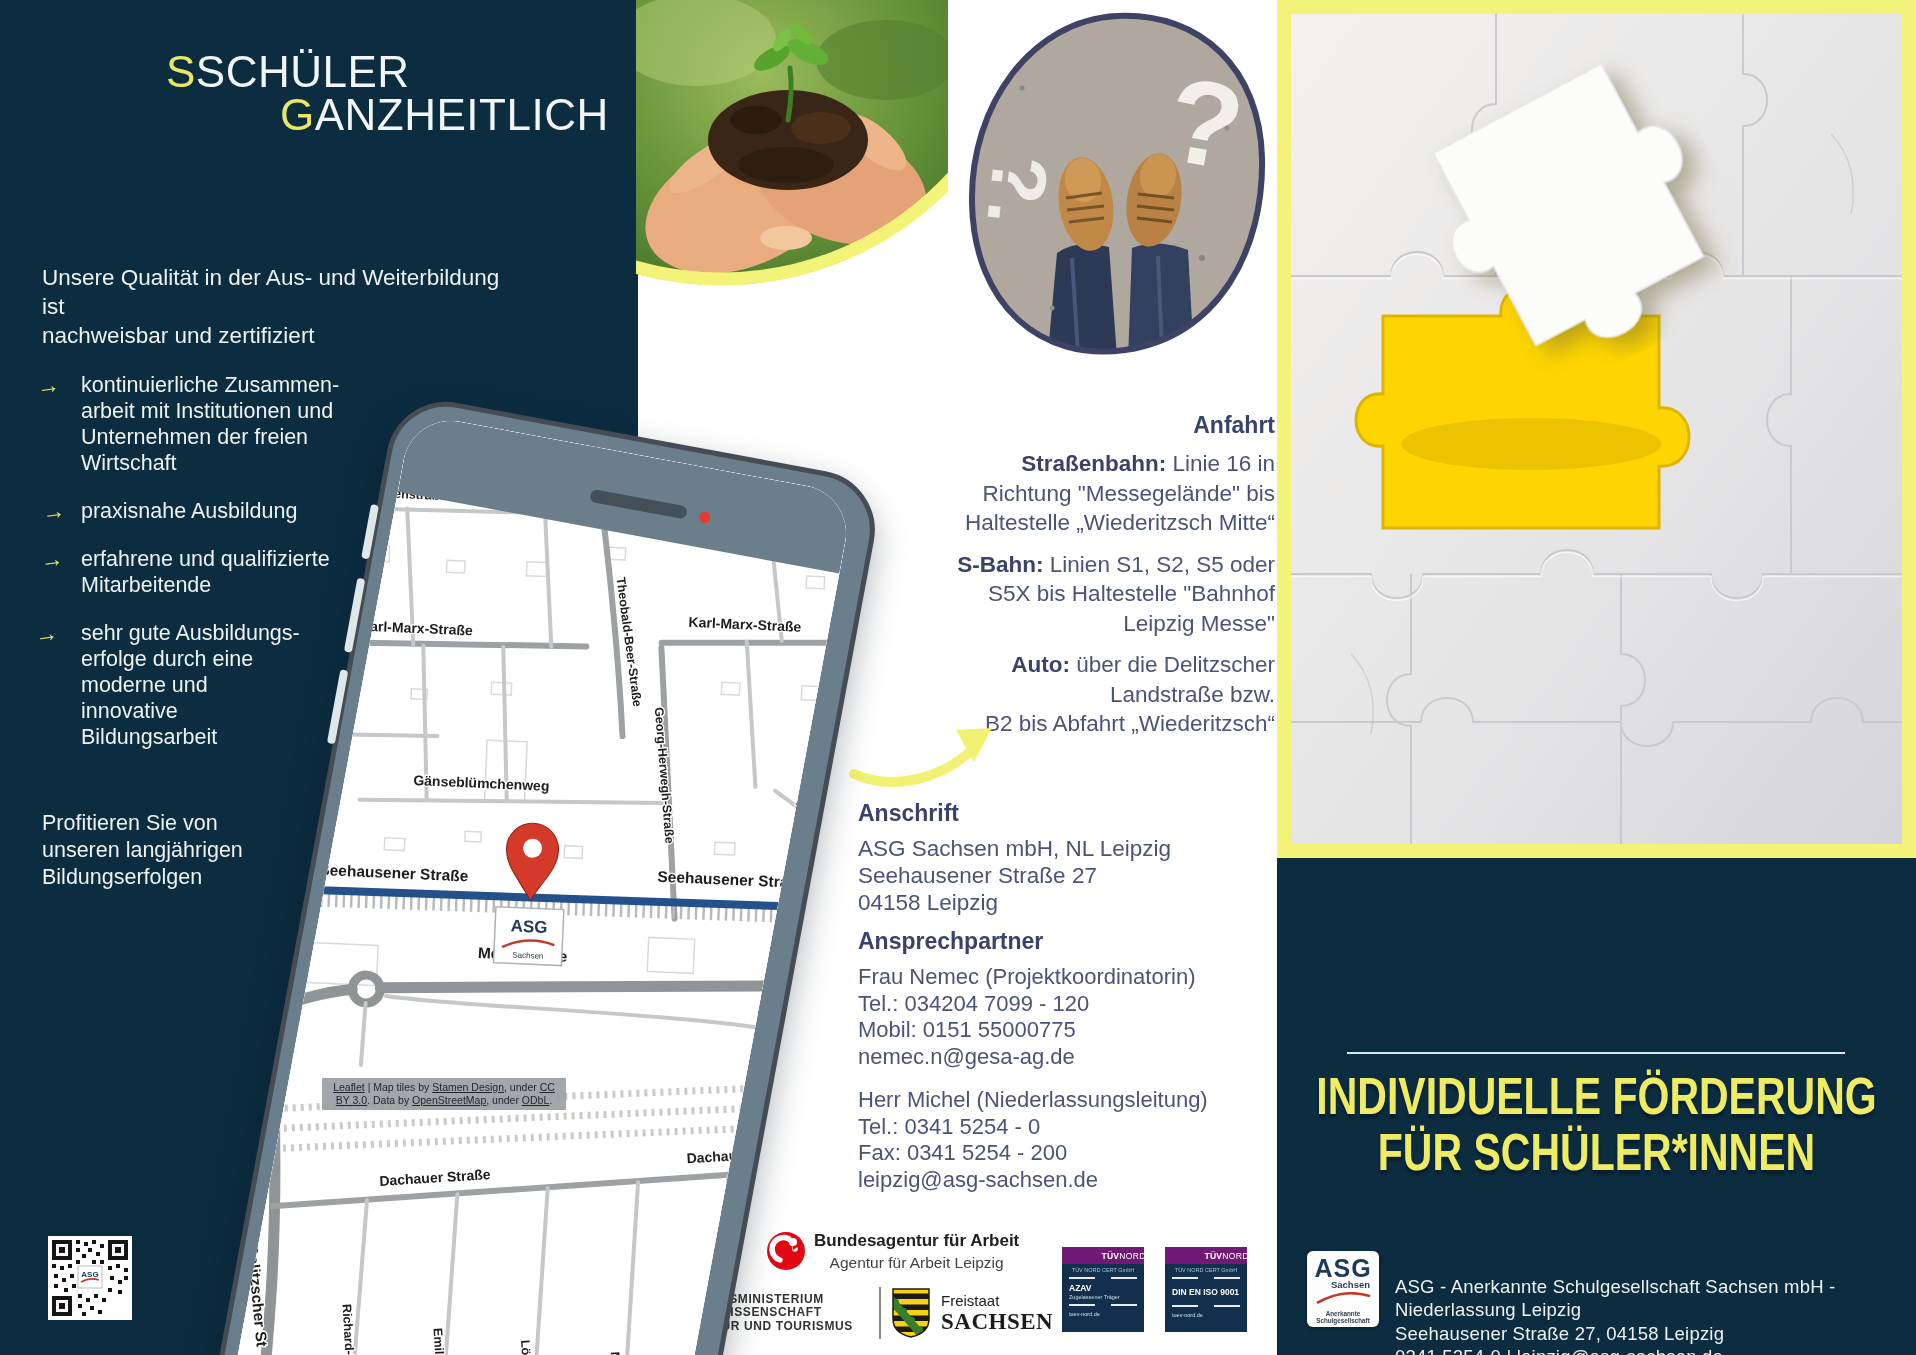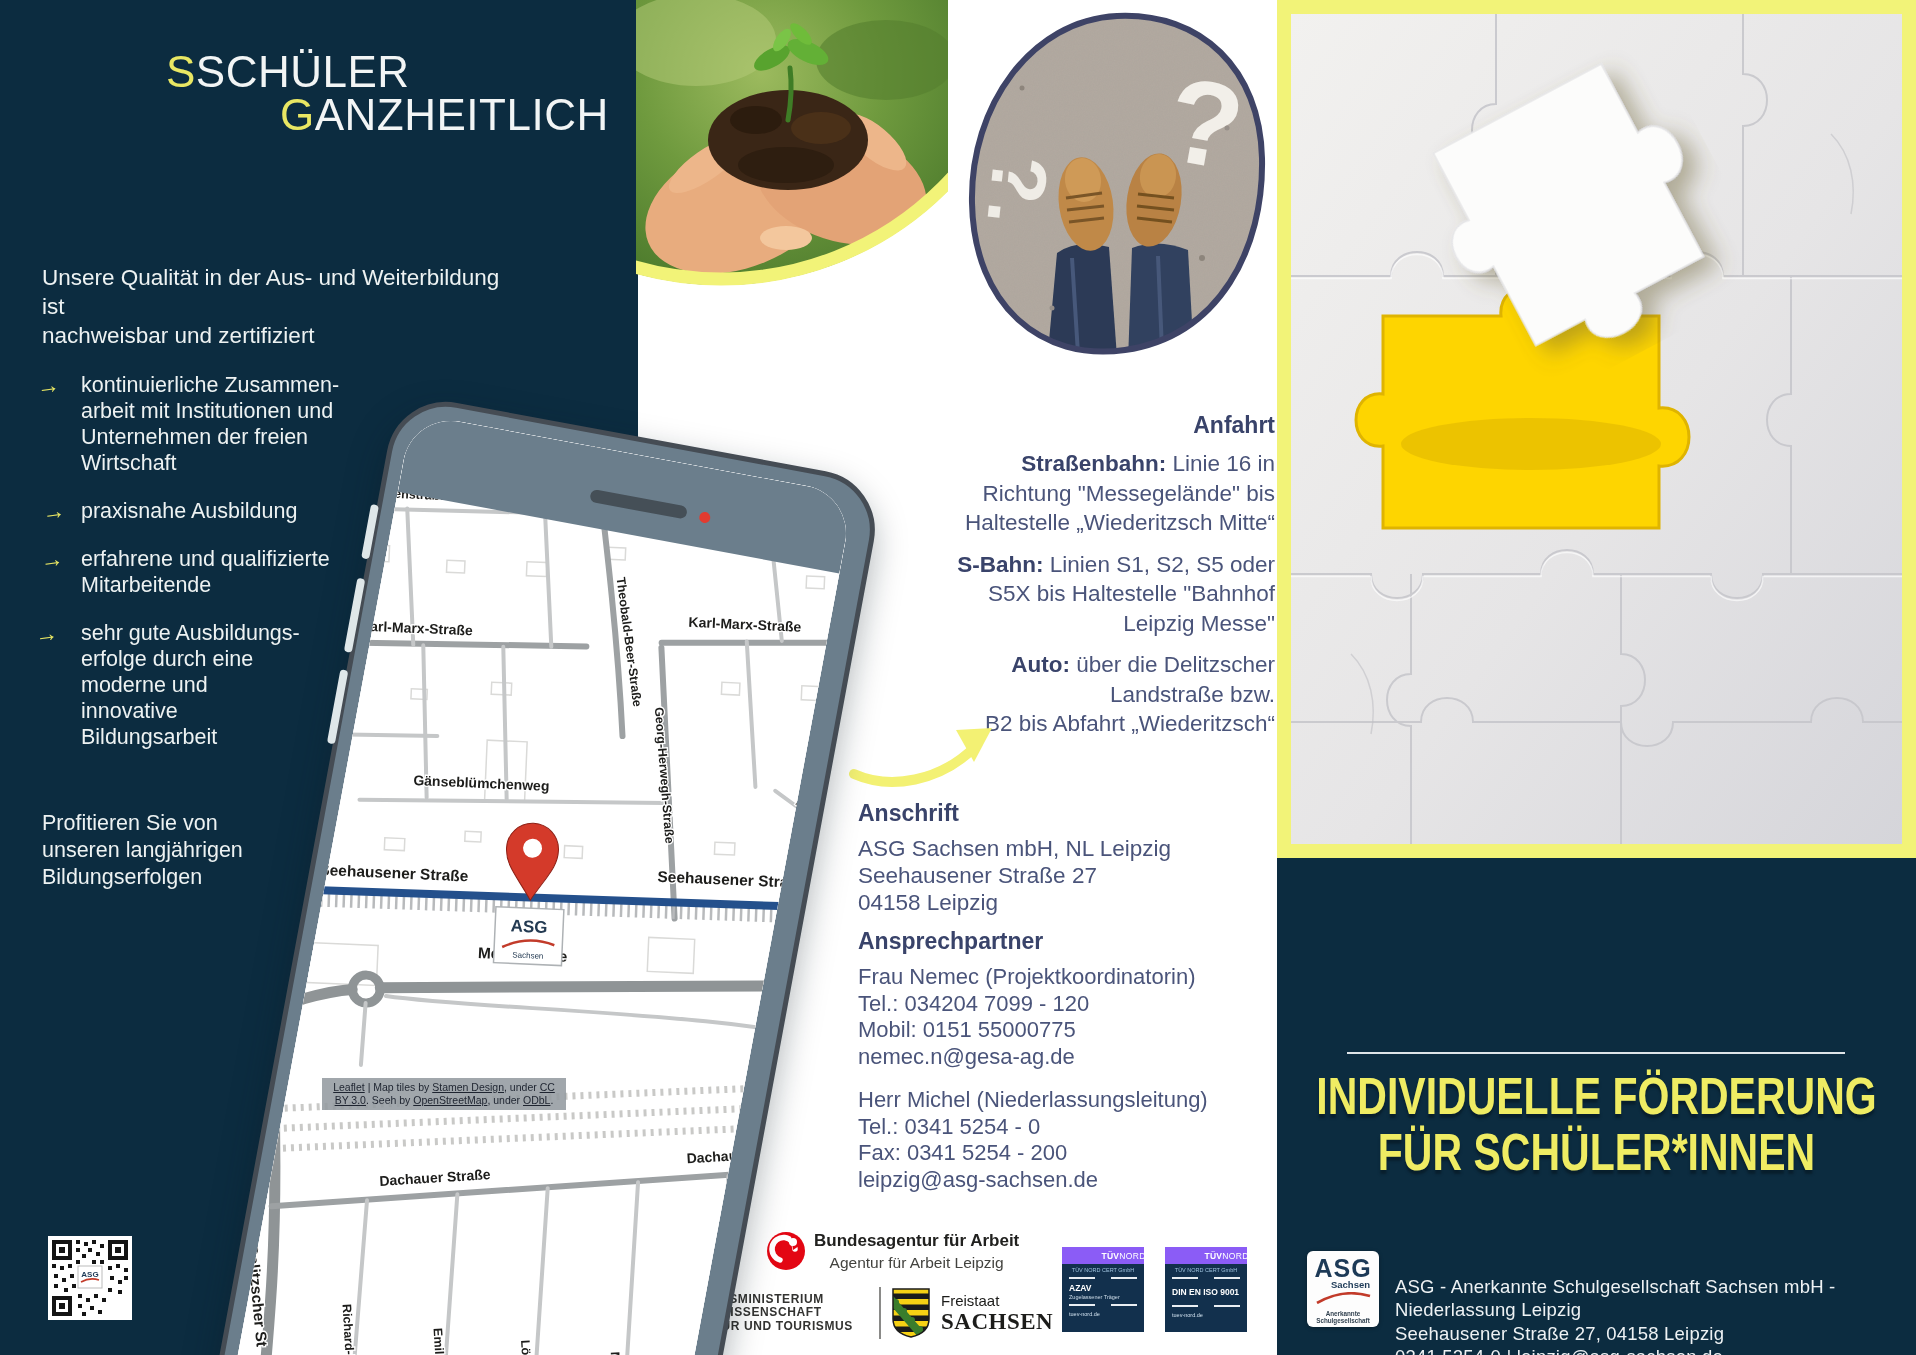--- a/index.html
+++ b/index.html
@@ -65,21 +65,21 @@
   .attribution .u{text-decoration:underline;}
 
   
   .ba-title{font-size:17px;font-weight:700;color:#21211f;}
   .ba-sub{font-size:15.5px;color:#43433f;margin-top:3px;text-align:center;}
   .ministry{width:180px;text-align:left;font-size:12px;line-height:13.5px;letter-spacing:.6px;color:#333331;font-weight:600;}
   .fs-frei{font-size:15px;color:#1c1c1a;}
   .fs-sach{font-family:"Liberation Serif",serif;font-size:23px;font-weight:600;letter-spacing:.5px;color:#1c1c1a;}
 
   .badge{width:82px;height:85px;background:#12304d;color:#fff;z-index:3;}
-  .badge .bhead{height:17px;background:#8b5cf6;display:flex;align-items:center;justify-content:center;
+  .badge .bhead{height:17px;background:#701a75;display:flex;align-items:center;justify-content:center;
                 font-size:8.5px;letter-spacing:.3px;padding-left:41px;}
   .badge .bhead b{font-weight:800;} .badge .bhead i{font-style:normal;font-weight:300;}
   .badge .cert{font-size:5.5px;color:#9fc3de;text-align:center;margin-top:3px;}
   .badge .rules{display:flex;justify-content:space-between;padding:4px 7px 2px 7px;}
   .badge .rules i{display:block;width:26px;height:2px;background:#e9eef3;}
   .badge .bmain{font-size:8.5px;font-weight:800;padding:2px 7px 0 7px;}
   .badge .bsub{font-size:5.5px;color:#cfdeea;padding:1px 7px 0 7px;}
   .badge .bsite{font-size:5.5px;color:#cfe0ee;padding:3px 7px 0 7px;}
 
   .asgbox{background:#fdfdfd;border-radius:6px;width:72px;height:76px;padding-top:6px;box-sizing:border-box;
@@ -583,16 +583,16 @@
         </svg>
       </div>
       <div class="bezel">
         <div class="speaker"></div>
         <div class="camdot"></div>
       </div>
     </div>
   </div>
 
   <div class="abs attribution">
-    <span class="u">Leaflet</span><span> | Map tiles by </span><span class="u">Stamen Design</span><span>, under </span><span class="u">CC BY 3.0</span><span>. Seeh by </span><span class="u">OpenStreetMap</span><span>, under </span><span class="u">ODbL</span><span>.</span>
+    <span class="u">Leaflet</span><span> | Map tiles by </span><span class="u">Stamen Design</span><span>, under </span><span class="u">CC BY 3.0</span><span>. Data by </span><span class="u">OpenStreetMap</span><span>, under </span><span class="u">ODbL</span><span>.</span>
   </div>
 
 </div>
 
 </body></html>

